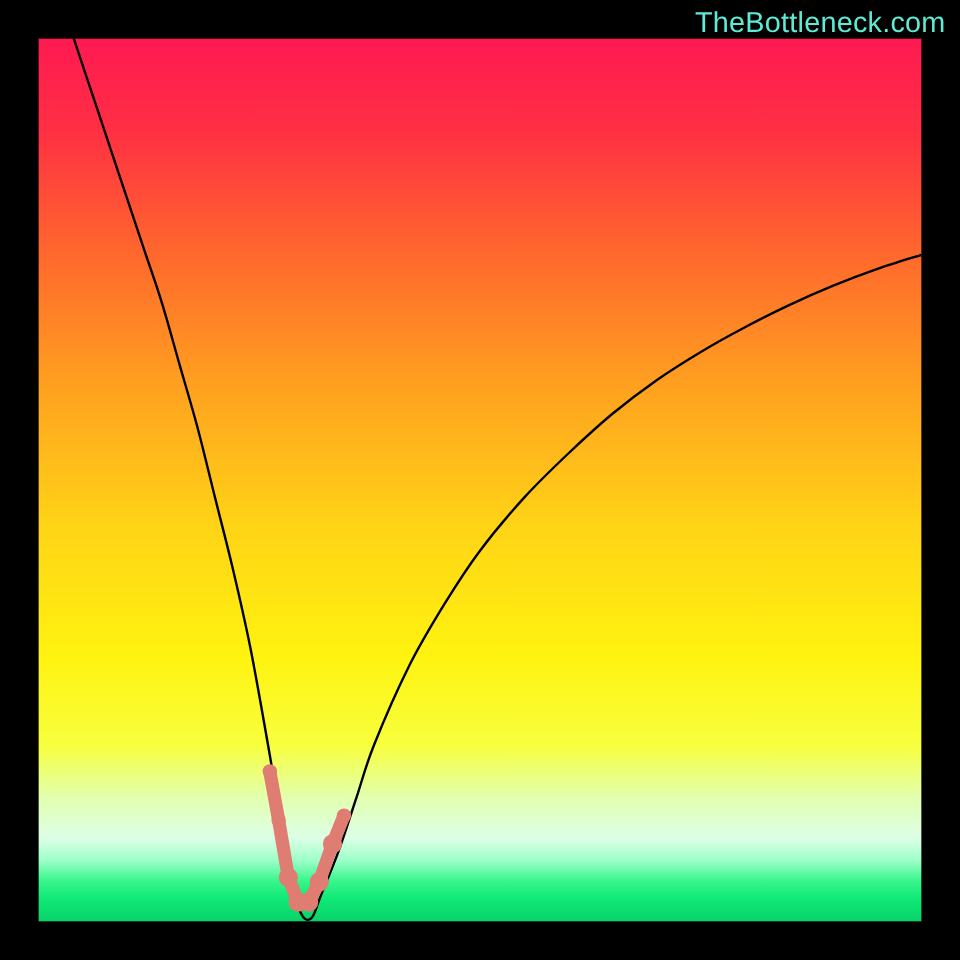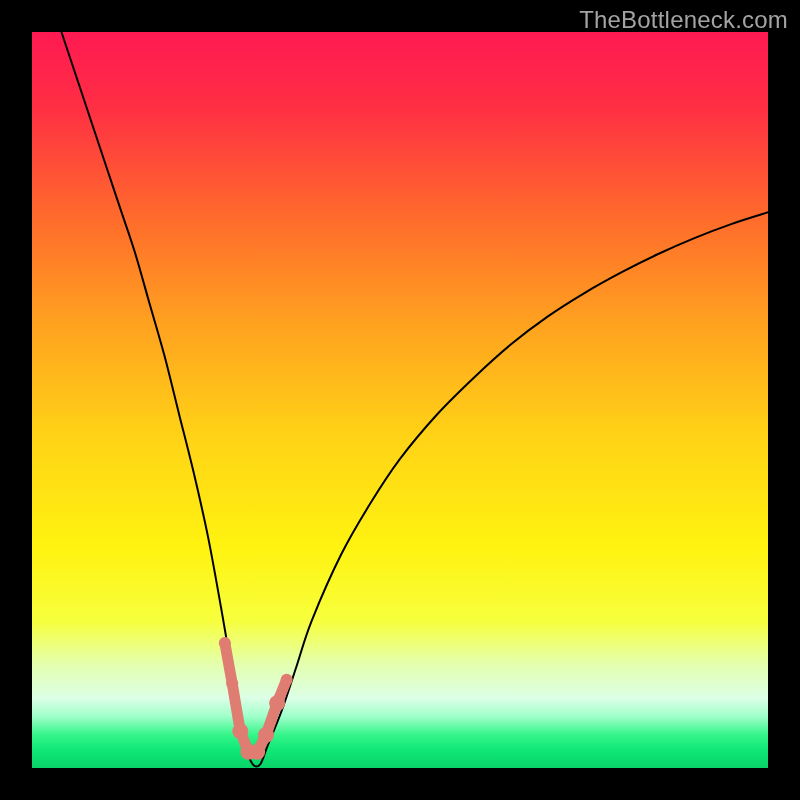--- a/index.html
+++ b/index.html
@@ -28,21 +28,21 @@
     
   }
   .grad {
     position: absolute;
     left: 0; top: 0; width: 100%; height: 100%;
   }
   .watermark {
     position: absolute;
     top: 6px;
     right: 12px;
-    color: #a3a3a3;
+    color: #5eead4;
     font-size: 24px;
     font-weight: 500;
     letter-spacing: 0.2px;
   }
   svg.curve {
     position: absolute;
     left: 0; top: 0;
   }
 </style>
 </head>

